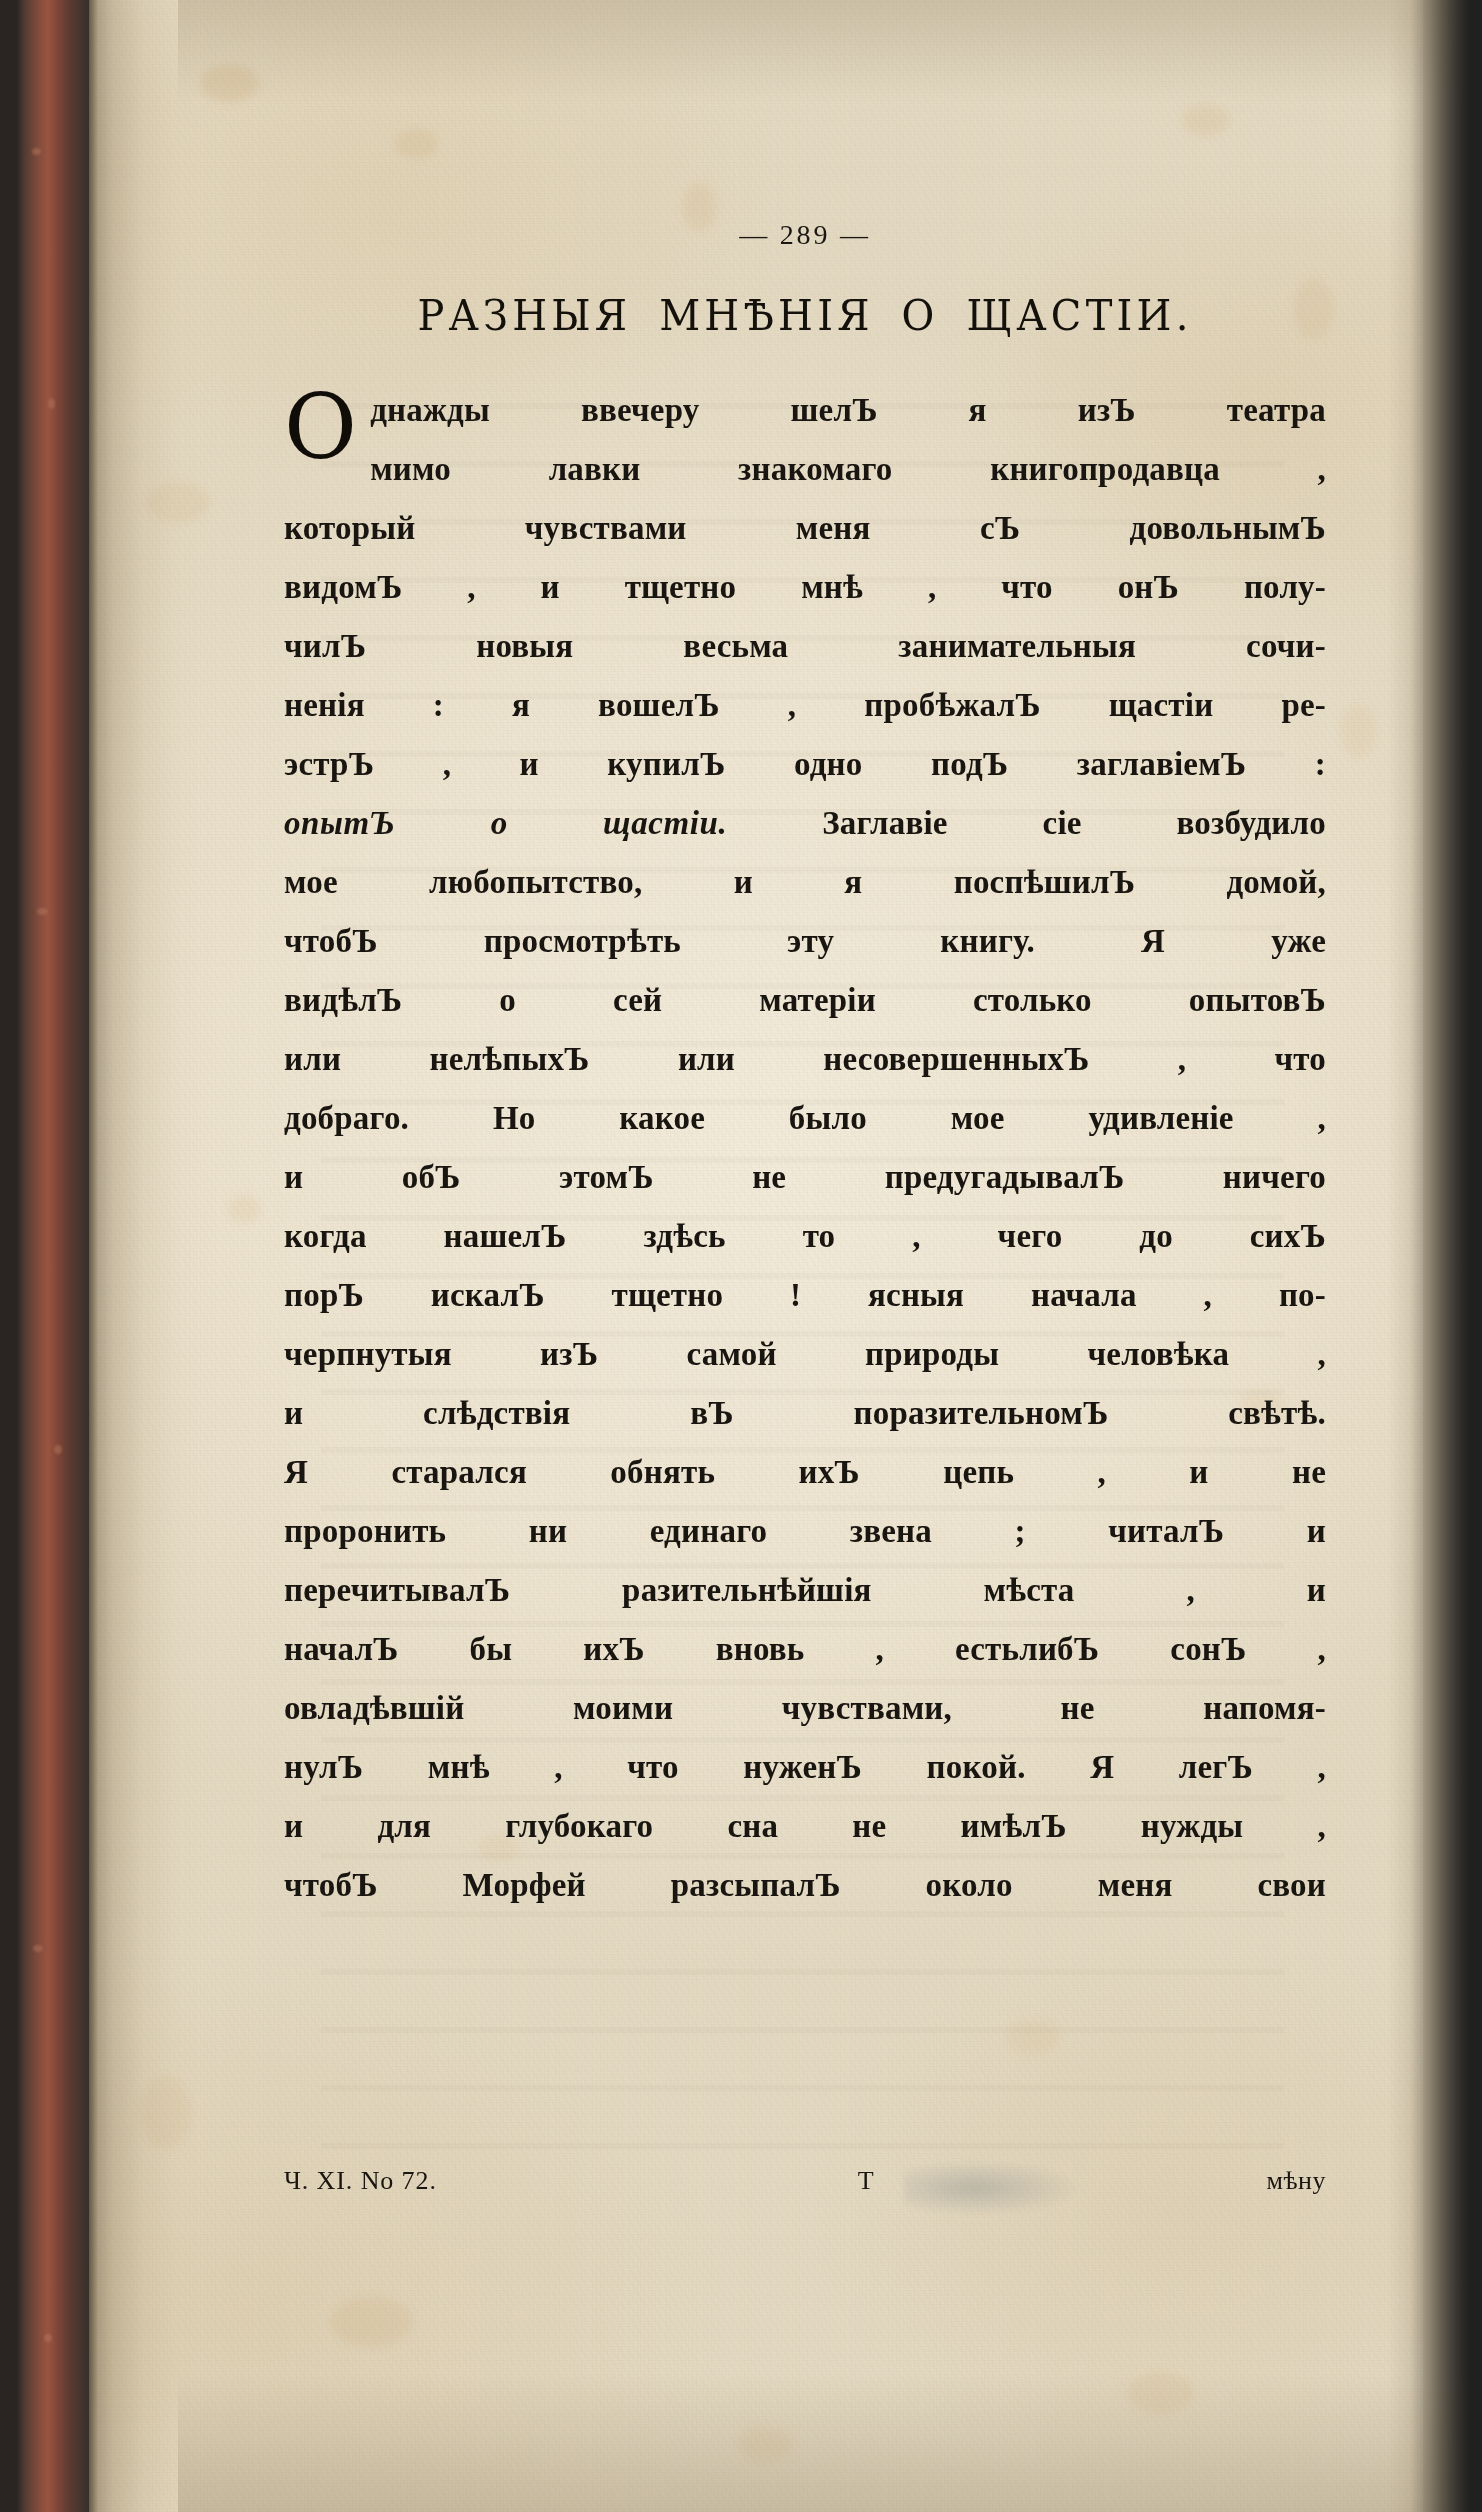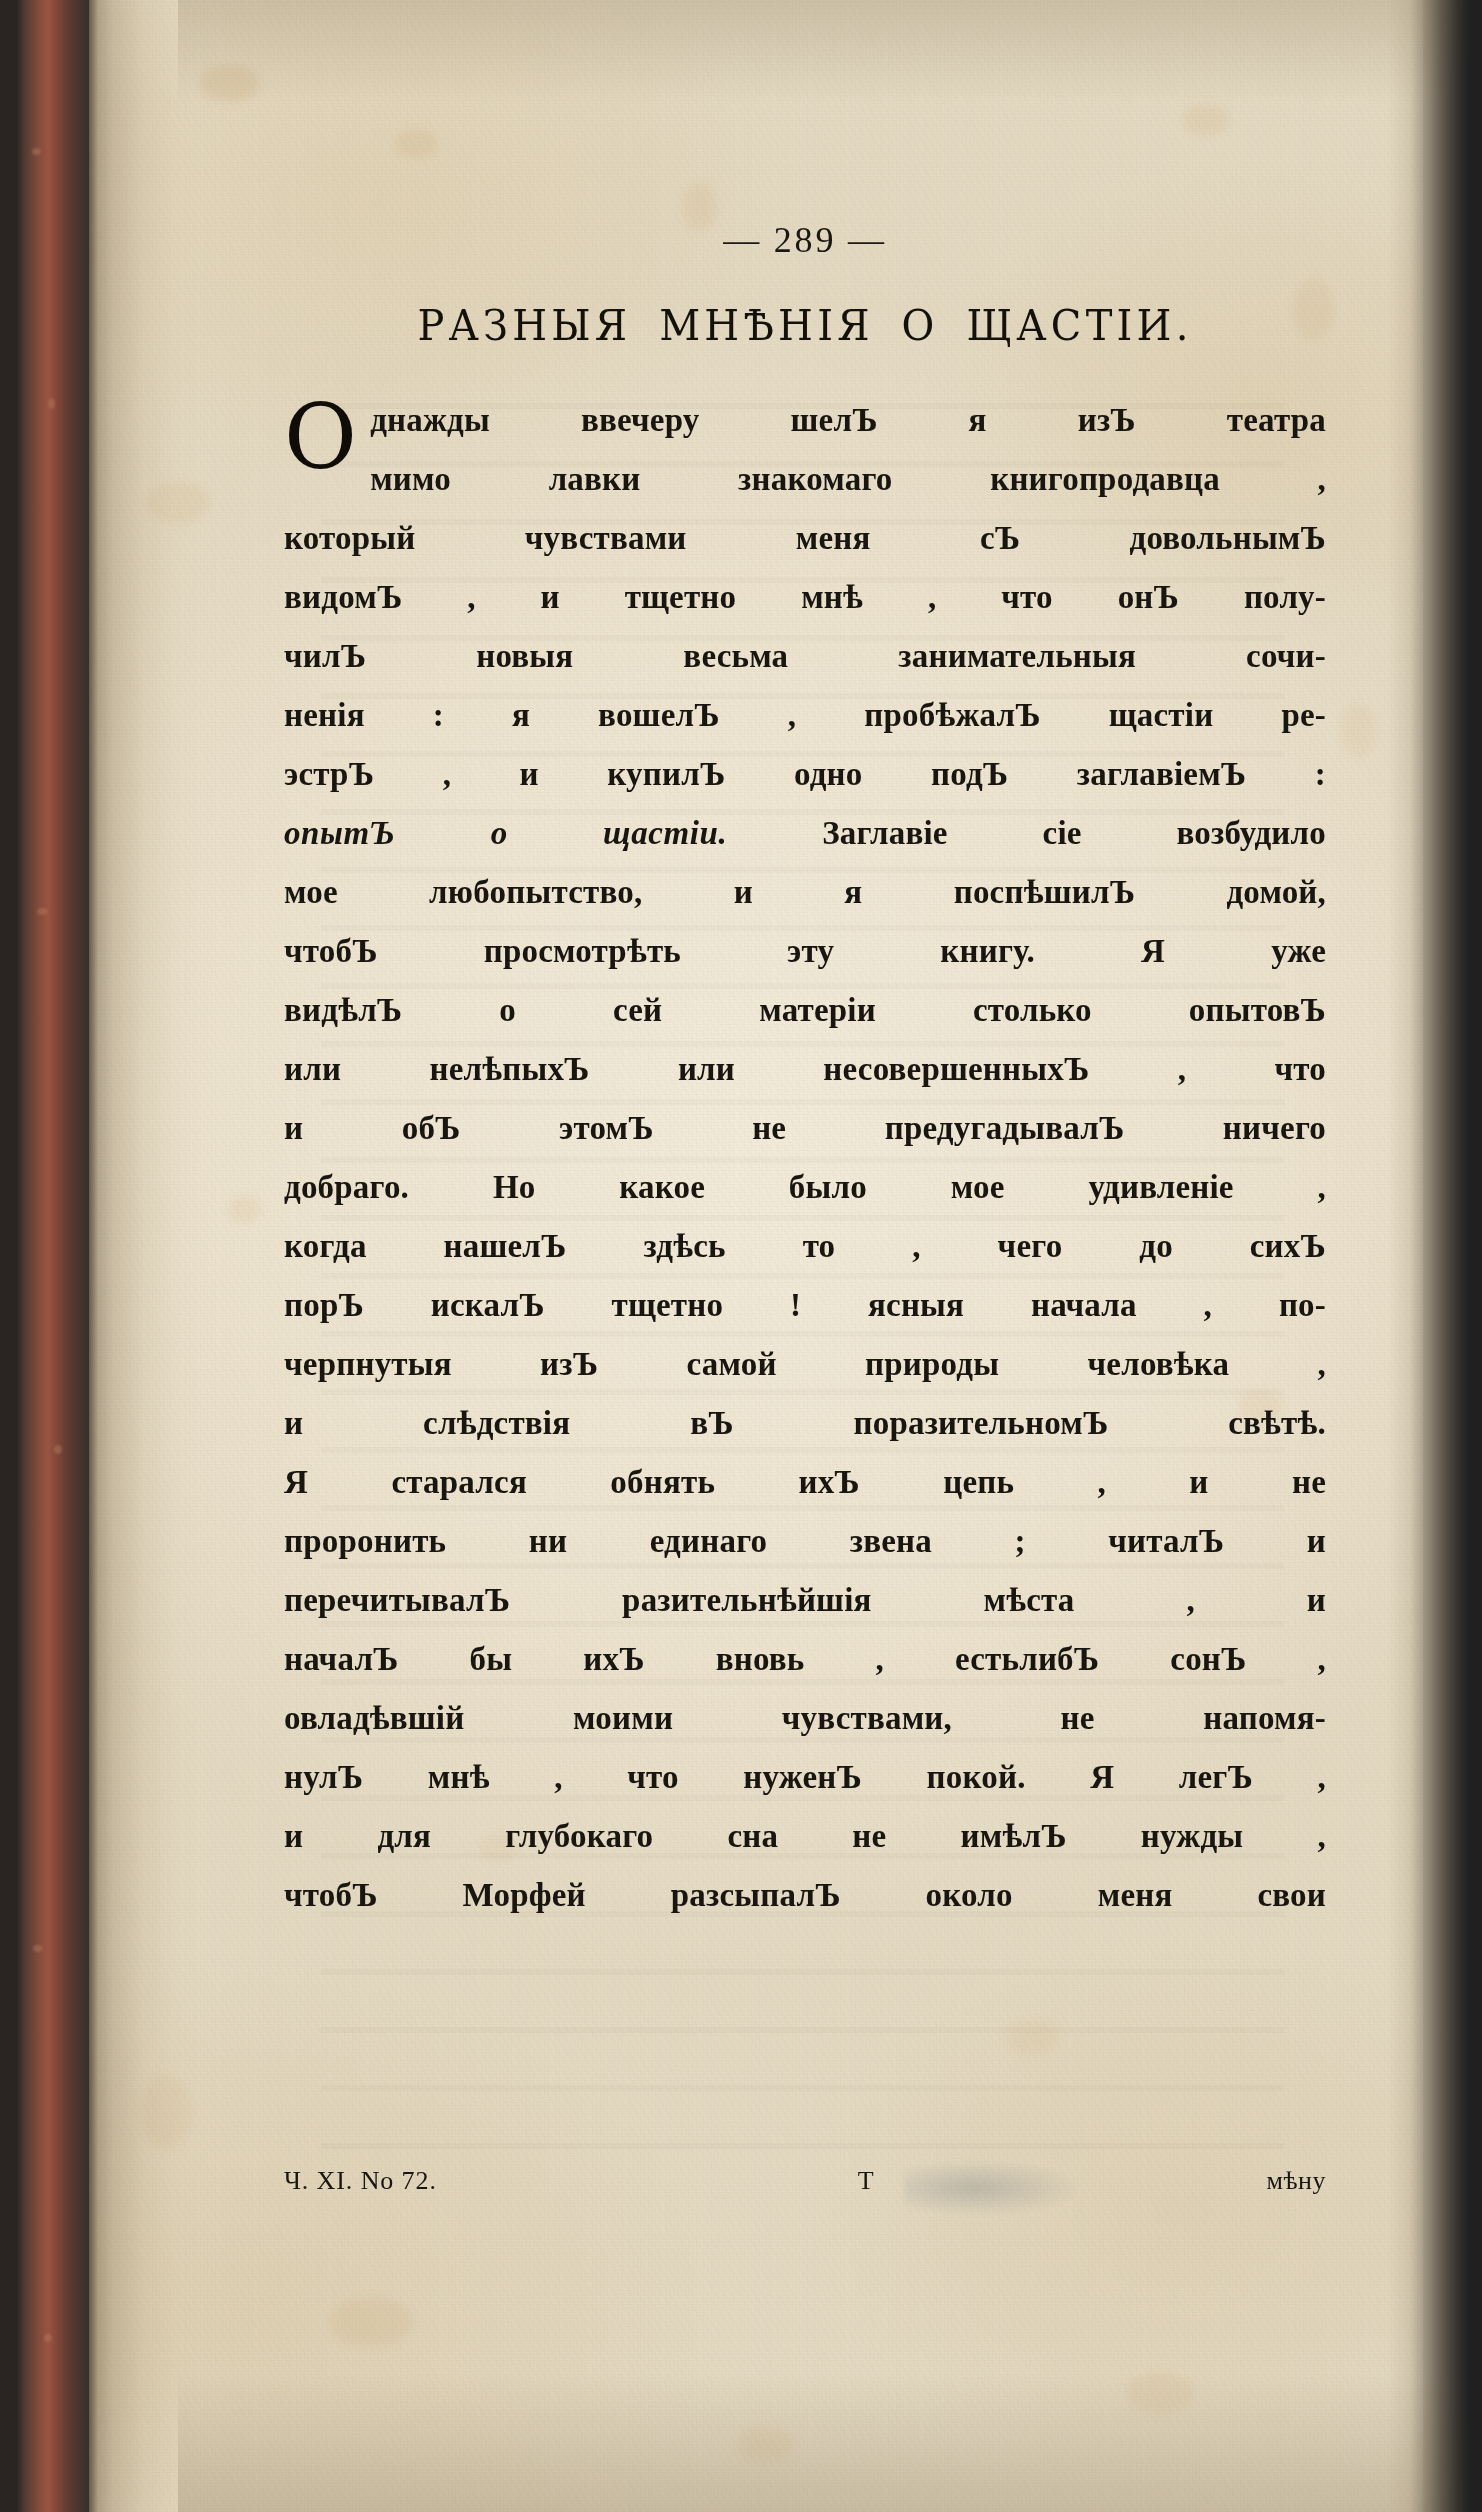--- a/index.html
+++ b/index.html
@@ -135,21 +135,21 @@
   .typeblock {
     position: absolute;
     left: 195px;
     top: 219px;
     width: 1042px;
     color: #16130f;
   }
 
   .folio {
     text-align: center;
-    font-size: 36px;
+    font-size: 28px;
     letter-spacing: 2.8px;
     margin: 0 0 41px 0;
     font-family: "Liberation Serif", "DejaVu Serif", serif;
     color: #1b1713;
   }
 
   .headline {
     text-align: center;
     font-size: 40px;
     letter-spacing: 4.2px;
@@ -282,22 +282,22 @@
         <span class="ln">чилЪ  новыя весьма  занимательныя  сочи-</span>
         <span class="ln">ненія : я вошелЪ ,  пробѣжалЪ  щастіи ре-</span>
         <span class="ln">эстрЪ ,  и  купилЪ  одно   подЪ  заглавіемЪ :</span>
 
         <span class="ln"><em class="ital">опытЪ о щастіи.</em><span>  Заглавіе сіе возбудило</span></span>
 
         <span class="ln">мое любопытство, и я поспѣшилЪ домой,</span>
         <span class="ln">чтобЪ просмотрѣть  эту  книгу.  Я  уже</span>
         <span class="ln">видѣлЪ о сей матеріи  столько опытовЪ</span>
         <span class="ln">или нелѣпыхЪ или несовершенныхЪ ,  что</span>
+        <span class="ln">добраго.   Но  какое  было   мое  удивленіе ,</span>
         <span class="ln">и  обЪ  этомЪ  не  предугадывалЪ  ничего</span>
-        <span class="ln">добраго.   Но  какое  было   мое  удивленіе ,</span>
         <span class="ln">когда  нашелЪ  здѣсь  то ,  чего  до  сихЪ</span>
         <span class="ln">порЪ  искалЪ  тщетно !  ясныя начала ,  по-</span>
         <span class="ln">черпнутыя  изЪ  самой  природы  человѣка ,</span>
         <span class="ln">и  слѣдствія  вЪ  поразительномЪ  свѣтѣ.</span>
         <span class="ln">Я   старался   обнять   ихЪ   цепь ,   и не</span>
         <span class="ln">проронить  ни единаго  звена ;   читалЪ  и</span>
         <span class="ln">перечитывалЪ  разительнѣйшія  мѣста ,  и</span>
         <span class="ln">началЪ бы   ихЪ   вновь ,   естьлибЪ   сонЪ ,</span>
         <span class="ln">овладѣвшій моими чувствами,  не напомя-</span>
         <span class="ln">нулЪ мнѣ ,   что нуженЪ покой.  Я легЪ ,</span>

